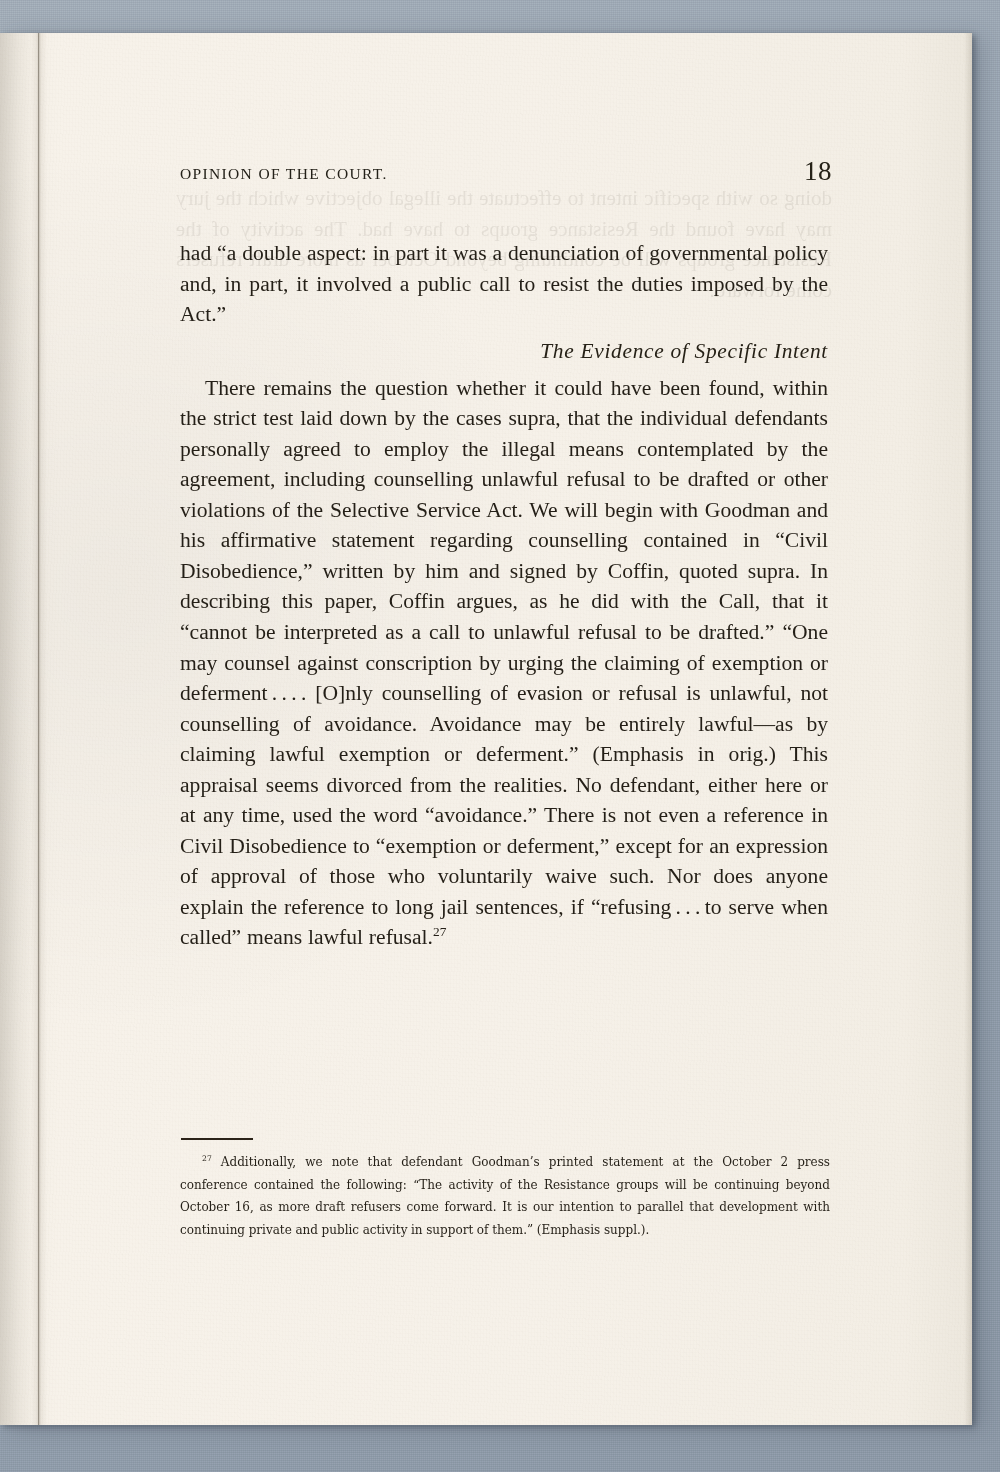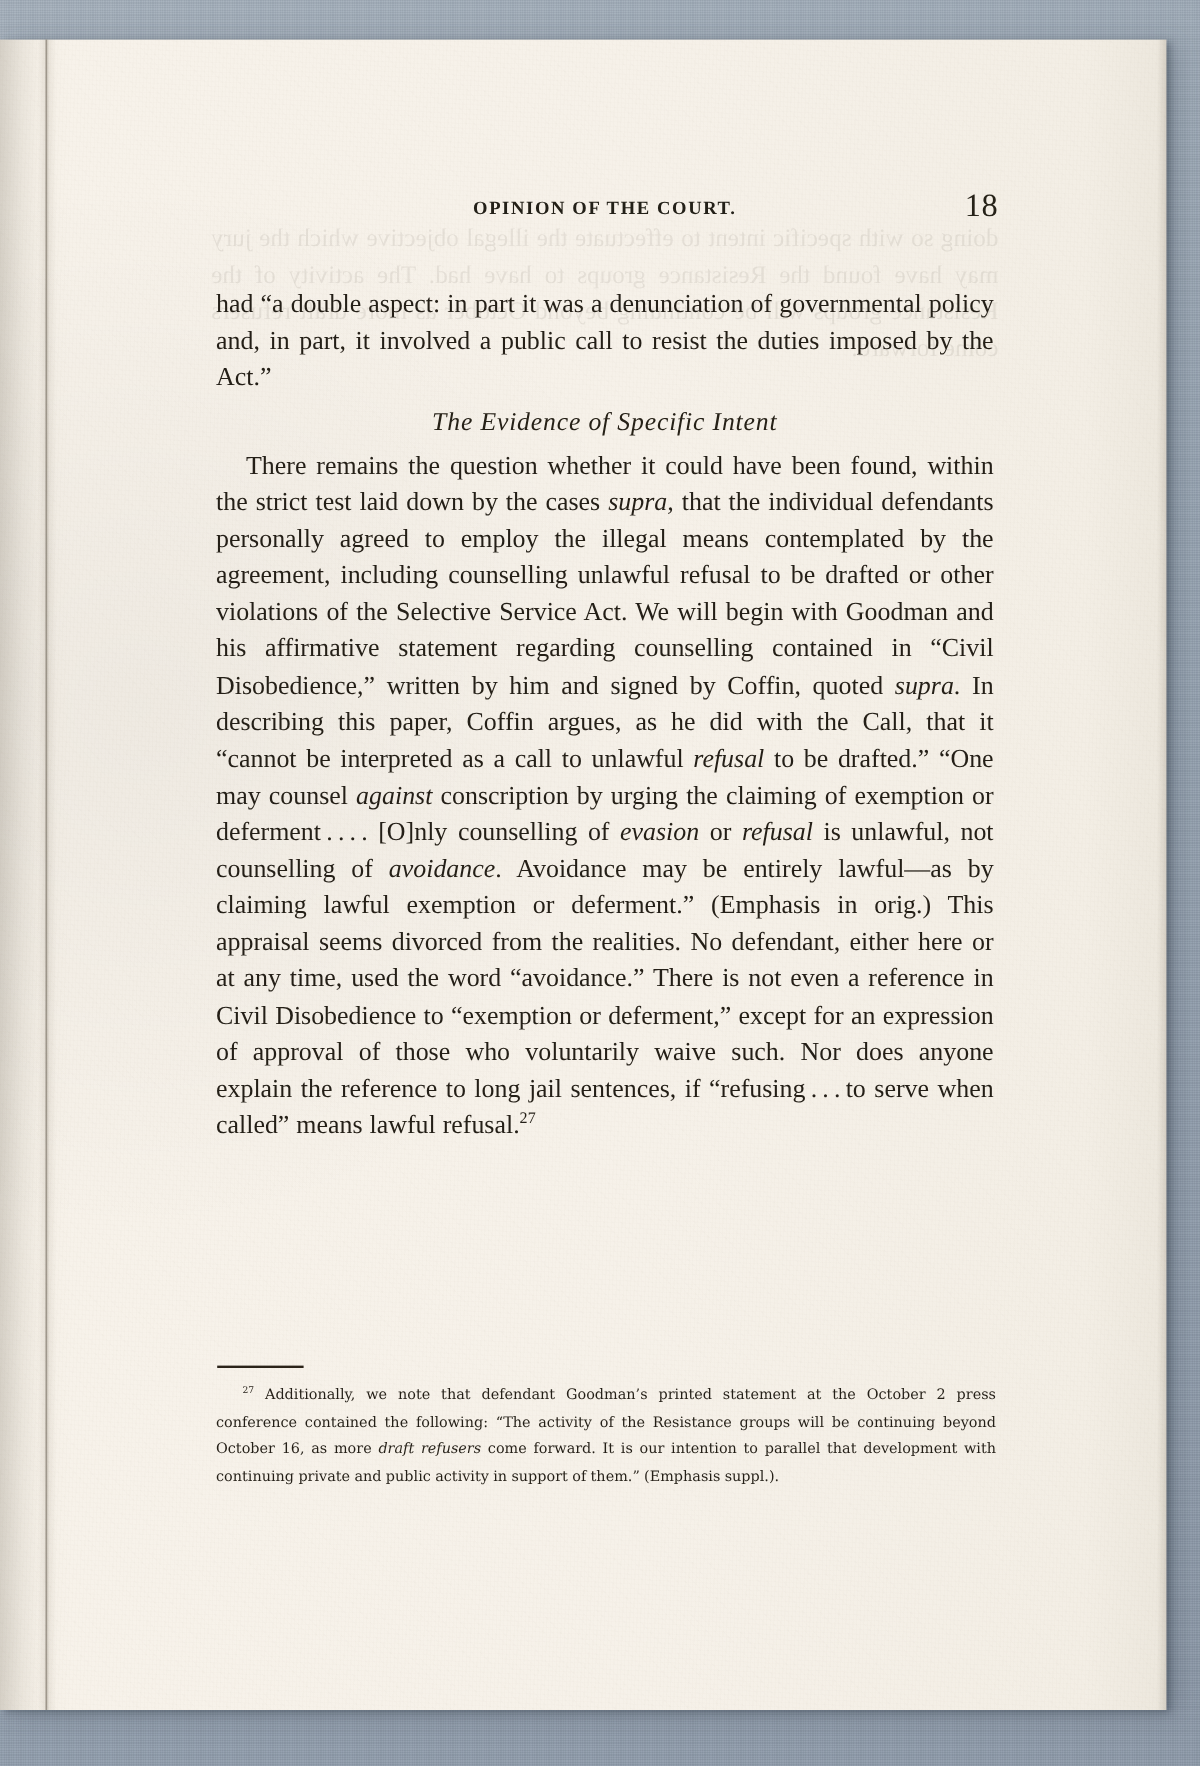--- a/index.html
+++ b/index.html
@@ -112,23 +112,22 @@
     position: absolute;
     top: 133px;
     left: 0;
     width: 648px;
     height: 26px;
   }
   #running-head-title {
     position: absolute;
     left: 0;
     width: 648px;
-    text-align: center;
     font-size: 15.5px;
-    font-weight: 700;
+    font-weight: 400;
     letter-spacing: 1.35px;
     color: #232018;
     font-variant: small-caps;
     text-transform: uppercase;
     line-height: 1;
   }
   #page-folio {
     position: absolute;
     right: -4px;
     top: -8px;
@@ -157,27 +156,27 @@
     -webkit-hyphens: none;
     hyphens: none;
   }
   p.indent-par { text-indent: 25px; }
 
   h2#section-heading {
     margin: 6px 0 7px 0;
     font-size: 21.4px;
     font-weight: 400;
     font-style: italic;
-    text-align: center;
+    text-align: right;
     color: #262117;
     letter-spacing: 0.7px;
     line-height: 30px;
   }
 
-  .it { font-style: italic; }
+  .it { }
   sup.fn-ref {
     font-size: 0.62em;
     vertical-align: super;
     line-height: 0;
   }
 
   
   #footnote-zone {
     position: absolute;
     top: 1105px;

